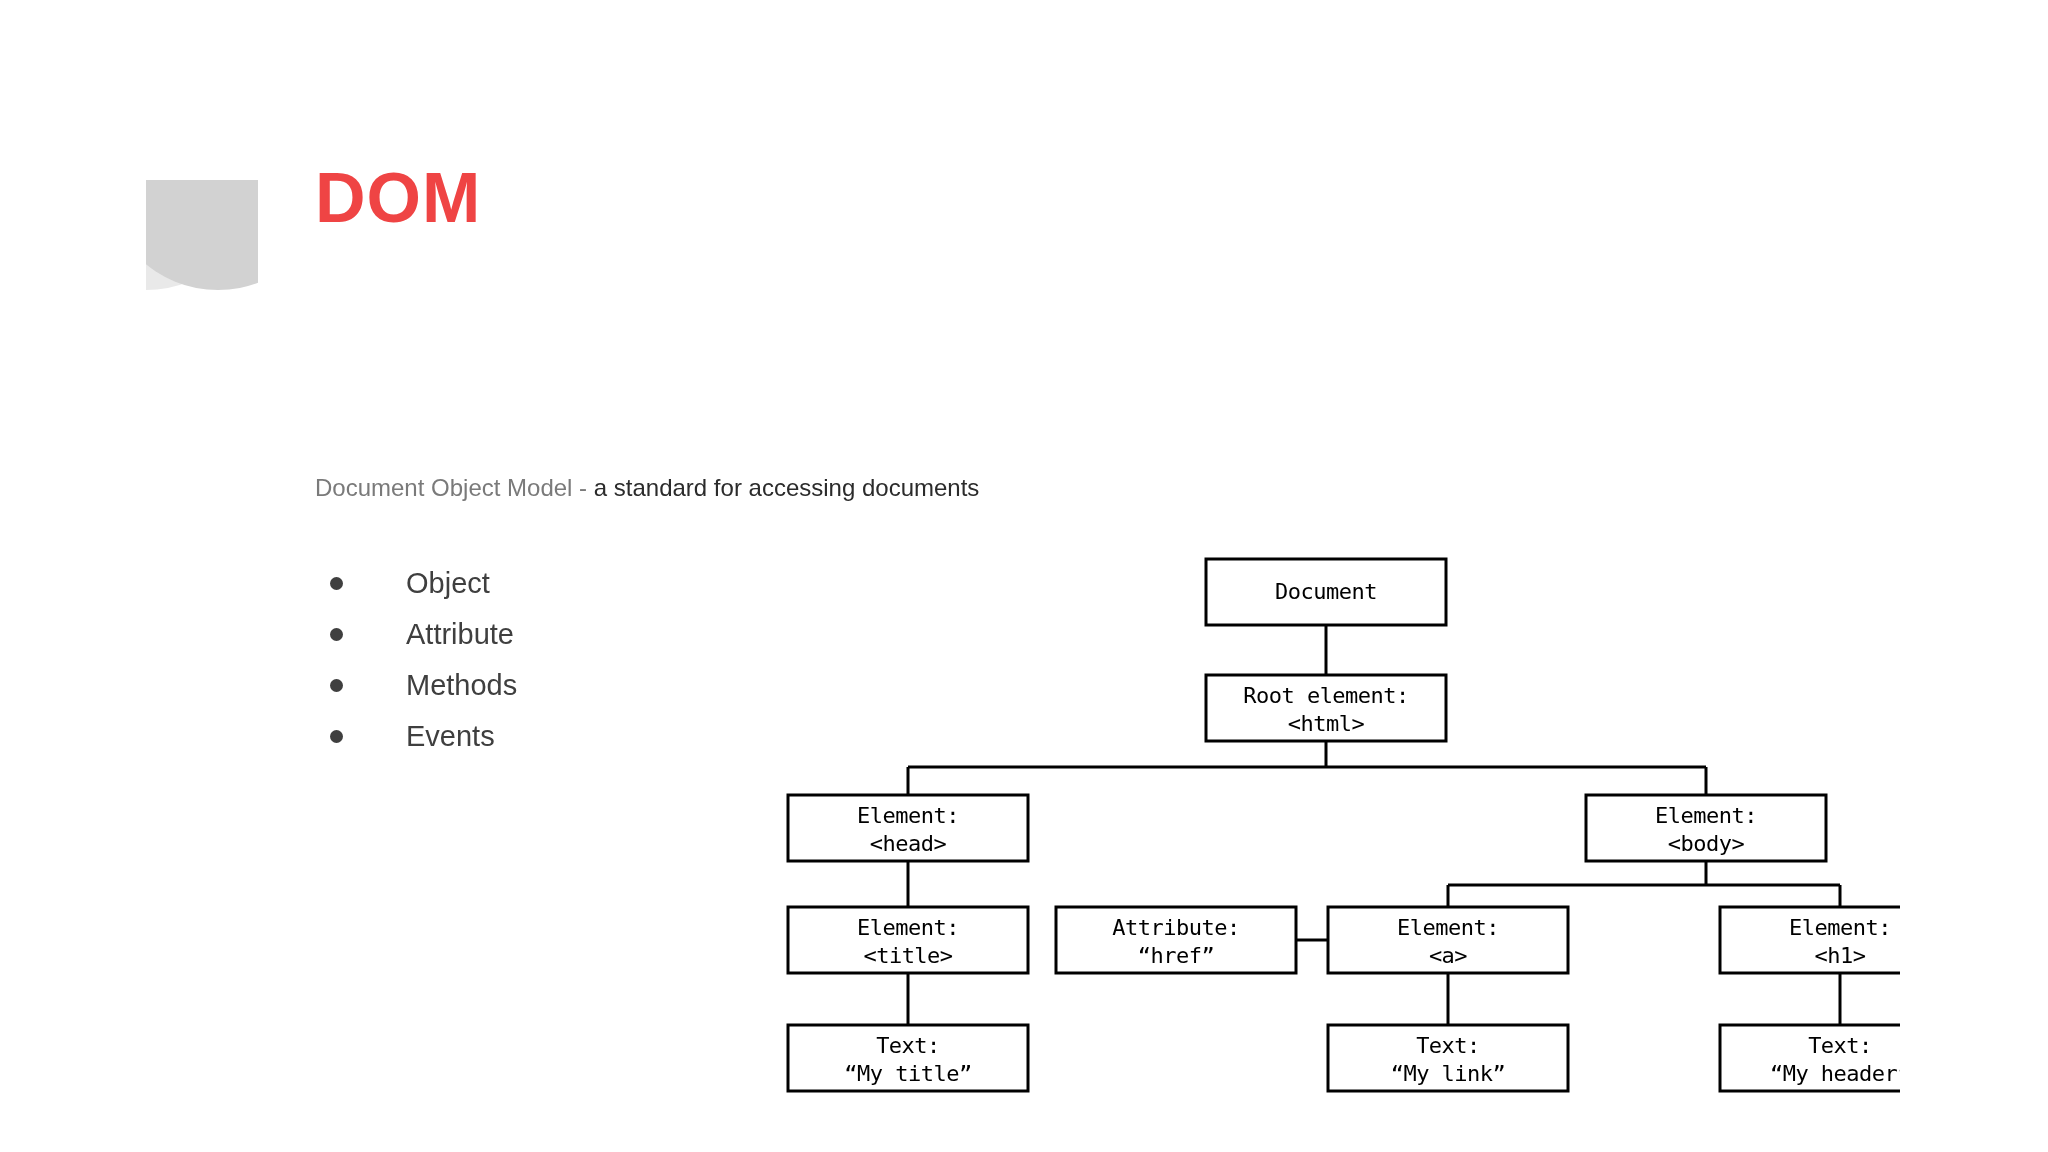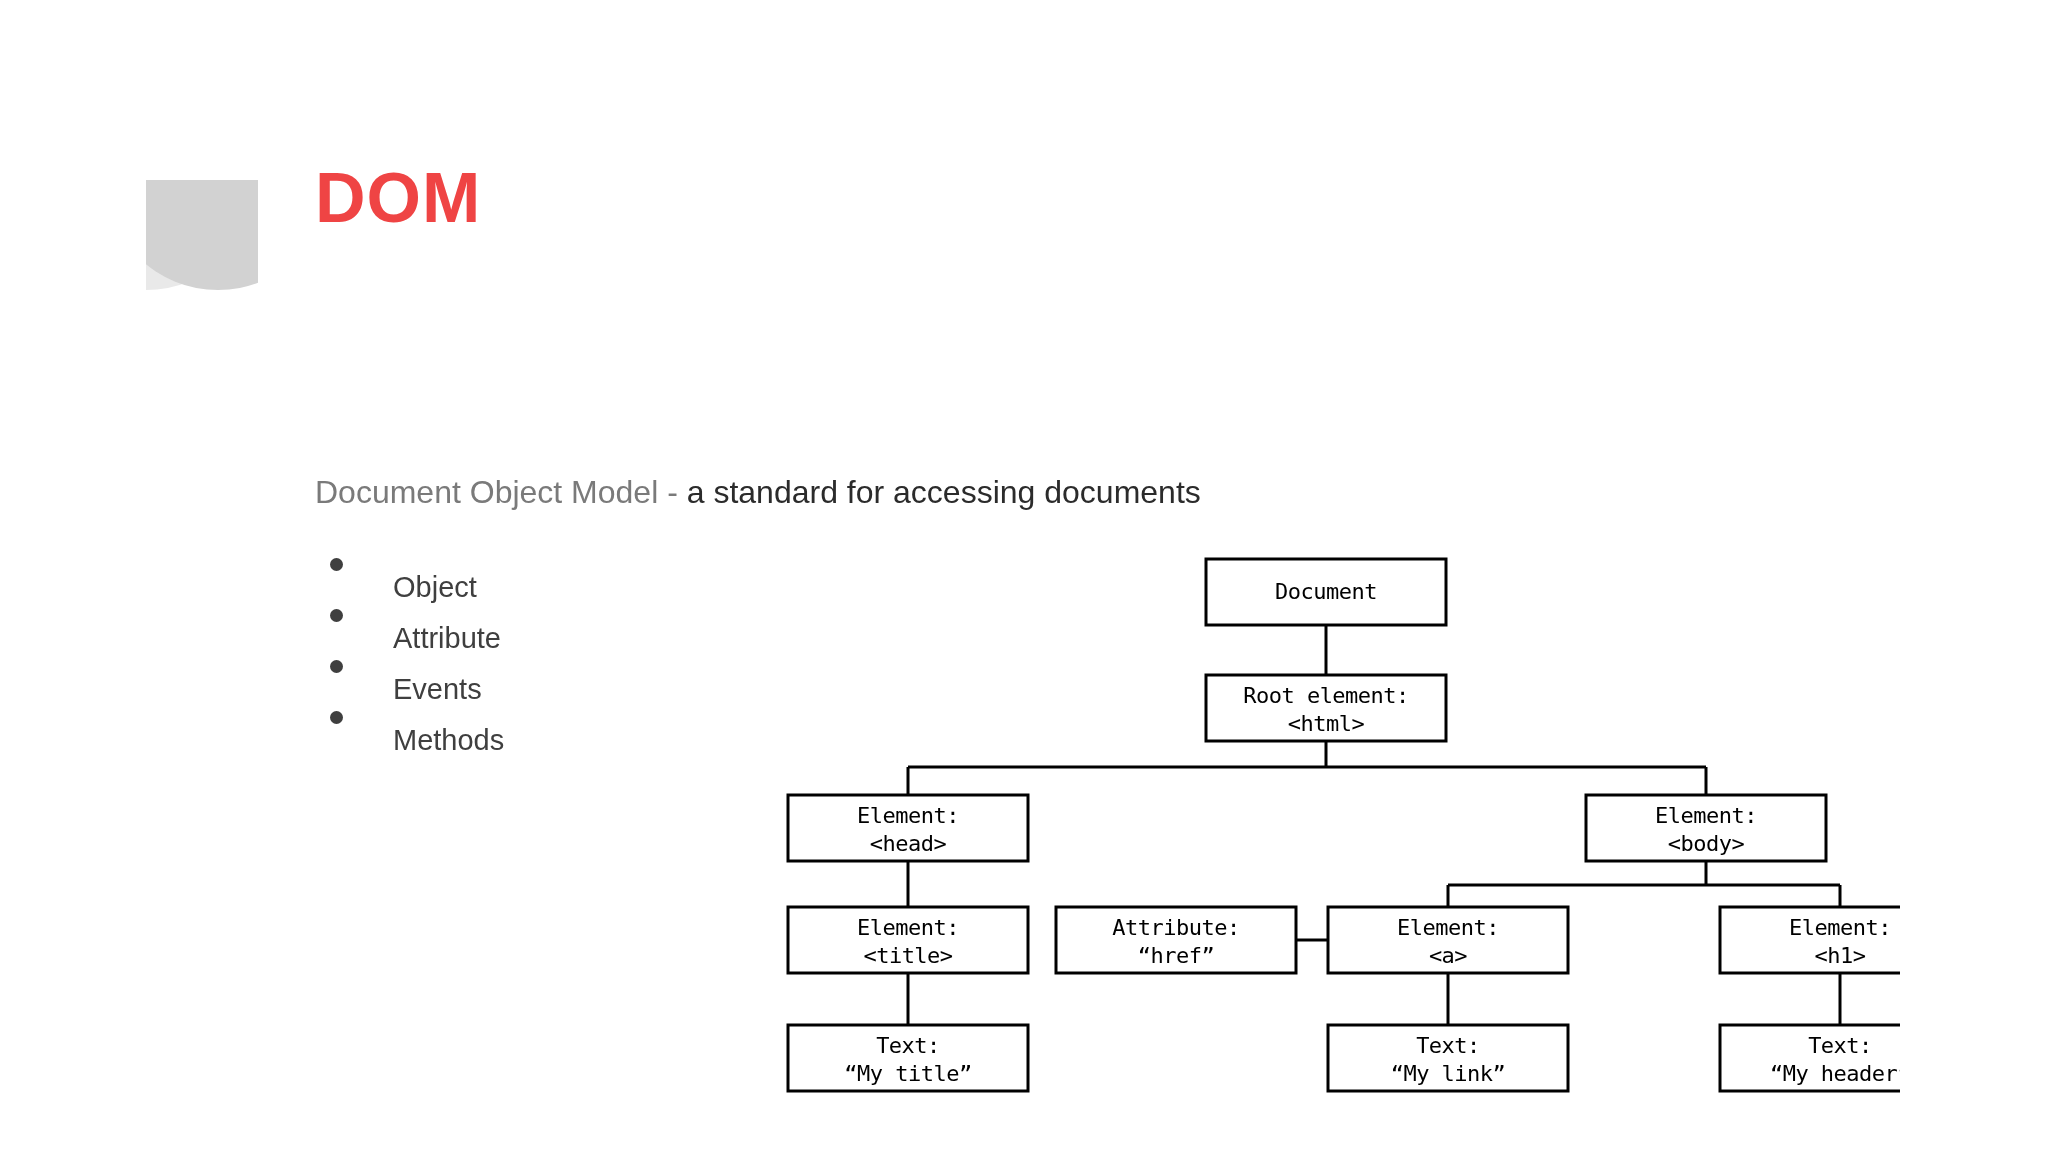--- a/index.html
+++ b/index.html
@@ -54,21 +54,21 @@
     letter-spacing: 1px;
     color: #ef4444;
     line-height: 1.15;
   }
 
   
   #subtitle-line {
     position: absolute;
     left: 315px;
     top: 472px;
-    font-size: 32px;
+    font-size: 24px;
     line-height: 1.3;
     white-space: nowrap;
   }
   #subtitle-line .lead {
     color: #7a7a7a;
     font-weight: 400;
   }
   #subtitle-line .emph {
     color: #2b2b2b;
     font-weight: 400;
@@ -78,22 +78,22 @@
   #bullet-list {
     position: absolute;
     left: 330px;
     top: 558px;
     margin: 0;
     padding: 0;
     list-style: none;
   }
   #bullet-list .bullet-row {
     display: flex;
+    align-items: center;
     height: 51px;
-    flex-direction: column;
   }
   #bullet-list .bullet-dot {
     width: 13px;
     height: 13px;
     border-radius: 50%;
     background: #3f3f3f;
     flex: 0 0 auto;
     margin-right: 0;
   }
   #bullet-list .bullet-label {
@@ -151,25 +151,25 @@
   <li class="bullet-row">
     <span class="bullet-dot"></span>
     <span class="bullet-label">Object</span>
   </li>
   <li class="bullet-row">
     <span class="bullet-dot"></span>
     <span class="bullet-label">Attribute</span>
   </li>
   <li class="bullet-row">
     <span class="bullet-dot"></span>
+    <span class="bullet-label">Methods</span>
+  </li>
+  <li class="bullet-row">
+    <span class="bullet-dot"></span>
     <span class="bullet-label">Events</span>
-  </li>
-  <li class="bullet-row">
-    <span class="bullet-dot"></span>
-    <span class="bullet-label">Methods</span>
   </li>
 </ul>
 
 <div id="dom-tree">
   <svg viewBox="0 0 1120 580" xmlns="http://www.w3.org/2000/svg">
 
     <path class="tree-link" d="M 546 80 L 546 130"></path>
 
     <path class="tree-link" d="M 546 196 L 546 222 M 128 222 L 926 222 M 128 222 L 128 250 M 926 222 L 926 250"></path>
 

